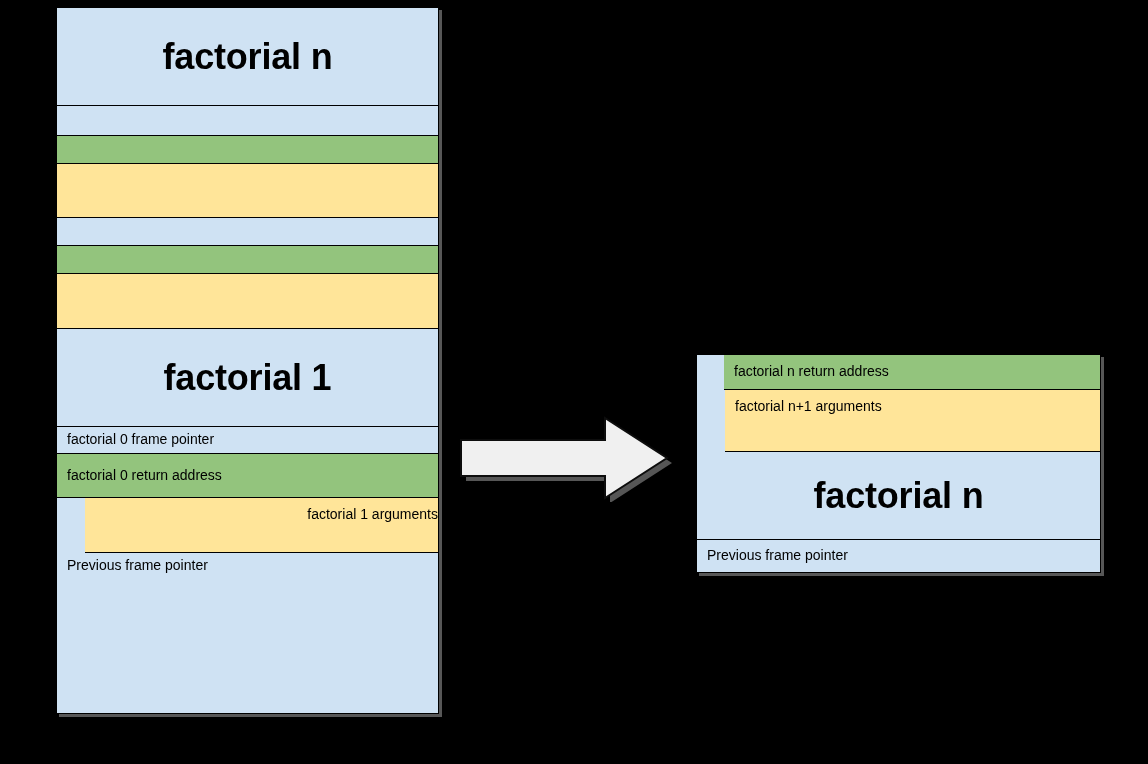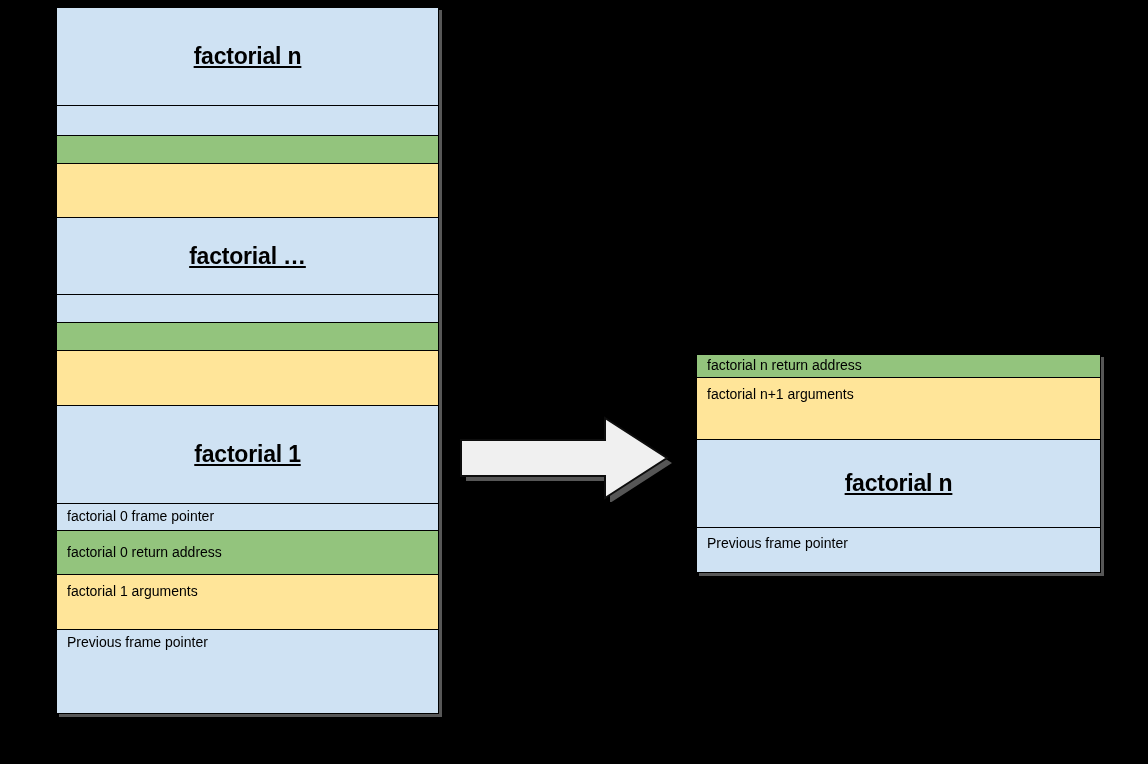--- a/index.html
+++ b/index.html
@@ -43,45 +43,45 @@
   .row.green  { background: #93c47d; }
   .row.yellow { background: #ffe599; }
 
   
   .row.frame {
     display: flex;
     align-items: center;
     justify-content: center;
   }
   .frame-label {
-    font-size: 23px;
+    font-size: 36px;
     font-weight: bold;
     color: #000000;
     letter-spacing: -0.2px;
     line-height: 1;
     text-align: center;
     white-space: nowrap;
-    text-decoration: underline;
   }
 
   
   .row.slot {
     display: flex;
     align-items: center;
   }
   .slot-label {
     font-size: 14px;
     font-weight: normal;
     color: #000000;
     line-height: 1.1;
     padding-left: 10px;
     white-space: nowrap;
   }
   .row.slot.pad-top {
     align-items: flex-start;
+    margin-left: 28px;
   }
   .row.slot.pad-top .slot-label {
     padding-top: 9px;
   }
 
   
   .arrow-wrap {
     position: absolute;
     left: 455px;
     top: 414px;
@@ -106,23 +106,20 @@
     </div>
 
     <div class="row green slot" style="height:28px;">
       <span class="slot-label"></span>
     </div>
 
     <div class="row yellow slot" style="height:54px;">
       <span class="slot-label"></span>
     </div>
 
-    <div class="row blue frame" style="height:77px;">
-      <span class="frame-label">factorial …</span>
-    </div>
 
     <div class="row blue slot" style="height:28px;">
       <span class="slot-label"></span>
     </div>
 
     <div class="row green slot" style="height:28px;">
       <span class="slot-label"></span>
     </div>
 
     <div class="row yellow slot" style="height:55px;">
@@ -134,40 +131,40 @@
     </div>
 
     <div class="row blue slot" style="height:27px;">
       <span class="slot-label">factorial 0 frame pointer</span>
     </div>
 
     <div class="row green slot" style="height:44px;">
       <span class="slot-label">factorial 0 return address</span>
     </div>
 
-    <div class="row yellow slot pad-top" style="height:55px;">
+    <div class="row yellow slot pad-top" style="height:55px;justify-content:flex-end;">
       <span class="slot-label">factorial 1 arguments</span>
     </div>
 
 
     <div class="row blue slot" style="height:26px;">
       <span class="slot-label">Previous frame pointer</span>
     </div>
   </div>
 
   <div class="arrow-wrap">
     <svg width="222" height="88" viewBox="0 0 222 88" xmlns="http://www.w3.org/2000/svg">
       <polygon points="6,26 150,26 150,4 212,44 150,84 150,62 6,62" fill="#9d9d9d" opacity="0.55" transform="translate(5,5)"></polygon>
       <polygon points="6,26 150,26 150,4 212,44 150,84 150,62 6,62" fill="#f0f0f0" stroke="#0d0d0d" stroke-width="2" stroke-linejoin="miter"></polygon>
     </svg>
   </div>
 
   <div class="stack" id="right-stack" style="left:696px; top:354px; width:405px; height:219px;">
 
-    <div class="row green slot" style="height:23px;">
+    <div class="row green slot" style="height:35px;margin-left:27px;">
       <span class="slot-label">factorial n return address</span>
     </div>
 
     <div class="row yellow slot pad-top" style="height:62px;">
       <span class="slot-label">factorial n+1 arguments</span>
     </div>
 
     <div class="row blue frame" style="height:88px;">
       <span class="frame-label">factorial n</span>
     </div>

